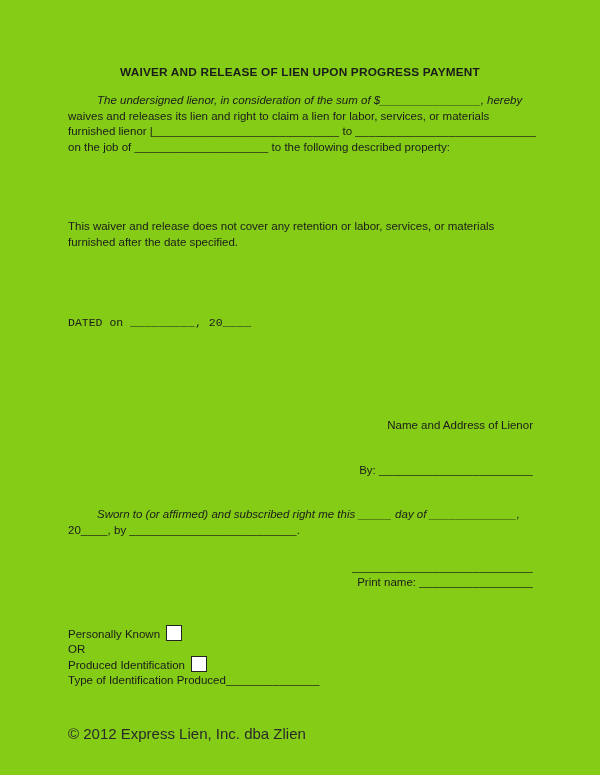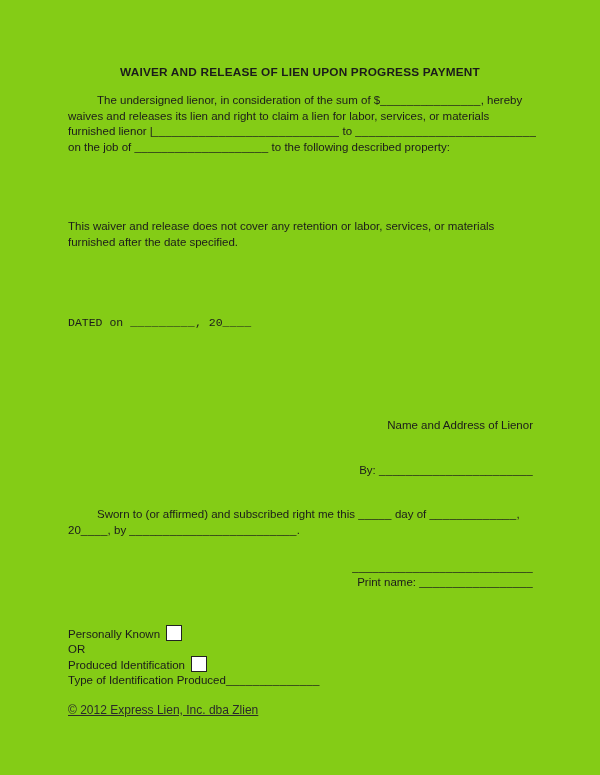--- a/index.html
+++ b/index.html
@@ -16,40 +16,39 @@
   .title {
     position: absolute;
     top: 65px; left: 0; width: 100%;
     text-align: center;
     font-weight: bold;
     font-size: 11.8px;
     letter-spacing: 0.2px;
   }
   .para { position: absolute; left: 68px; right: 58px; line-height: 15.5px; }
   .line { white-space: nowrap; }
-  .indent { text-indent: 29px; }
+  .indent { text-indent: 29px; font-style: italic; }
 
   .p-consideration { top: 93px; }
   .p-coverage { top: 219px; }
   .p-dated { top: 315px; font-family: Liberation Mono, monospace; }
   .p-sworn { top: 507px; }
 
   .right-block { position: absolute; right: 67px; text-align: right; line-height: 15px; }
   .b-lienor { top: 418px; }
   .by-line { margin-top: 30px; margin-left: 8px; }
   .b-notary { top: 560px; line-height: 14.5px; }
 
   .p-id { top: 625px; line-height: 14.5px; }
 
   .footer {
     position: absolute;
-    top: 703px; left: 68px;
-    font-size: 12px;
+    top: 725px; left: 68px;
+    font-size: 15px;
     color: #2a2a2a;
-    text-decoration: underline;
   }
   .blank { letter-spacing: 0.3px; }
   .cursor { display: inline-block; margin-right: -1px; }
   .checkbox {
     display: inline-block;
     width: 14px; height: 14px;
     border: 1.5px solid #222222;
     background: #ffffff;
     margin-left: 6px;
     vertical-align: -3px;

